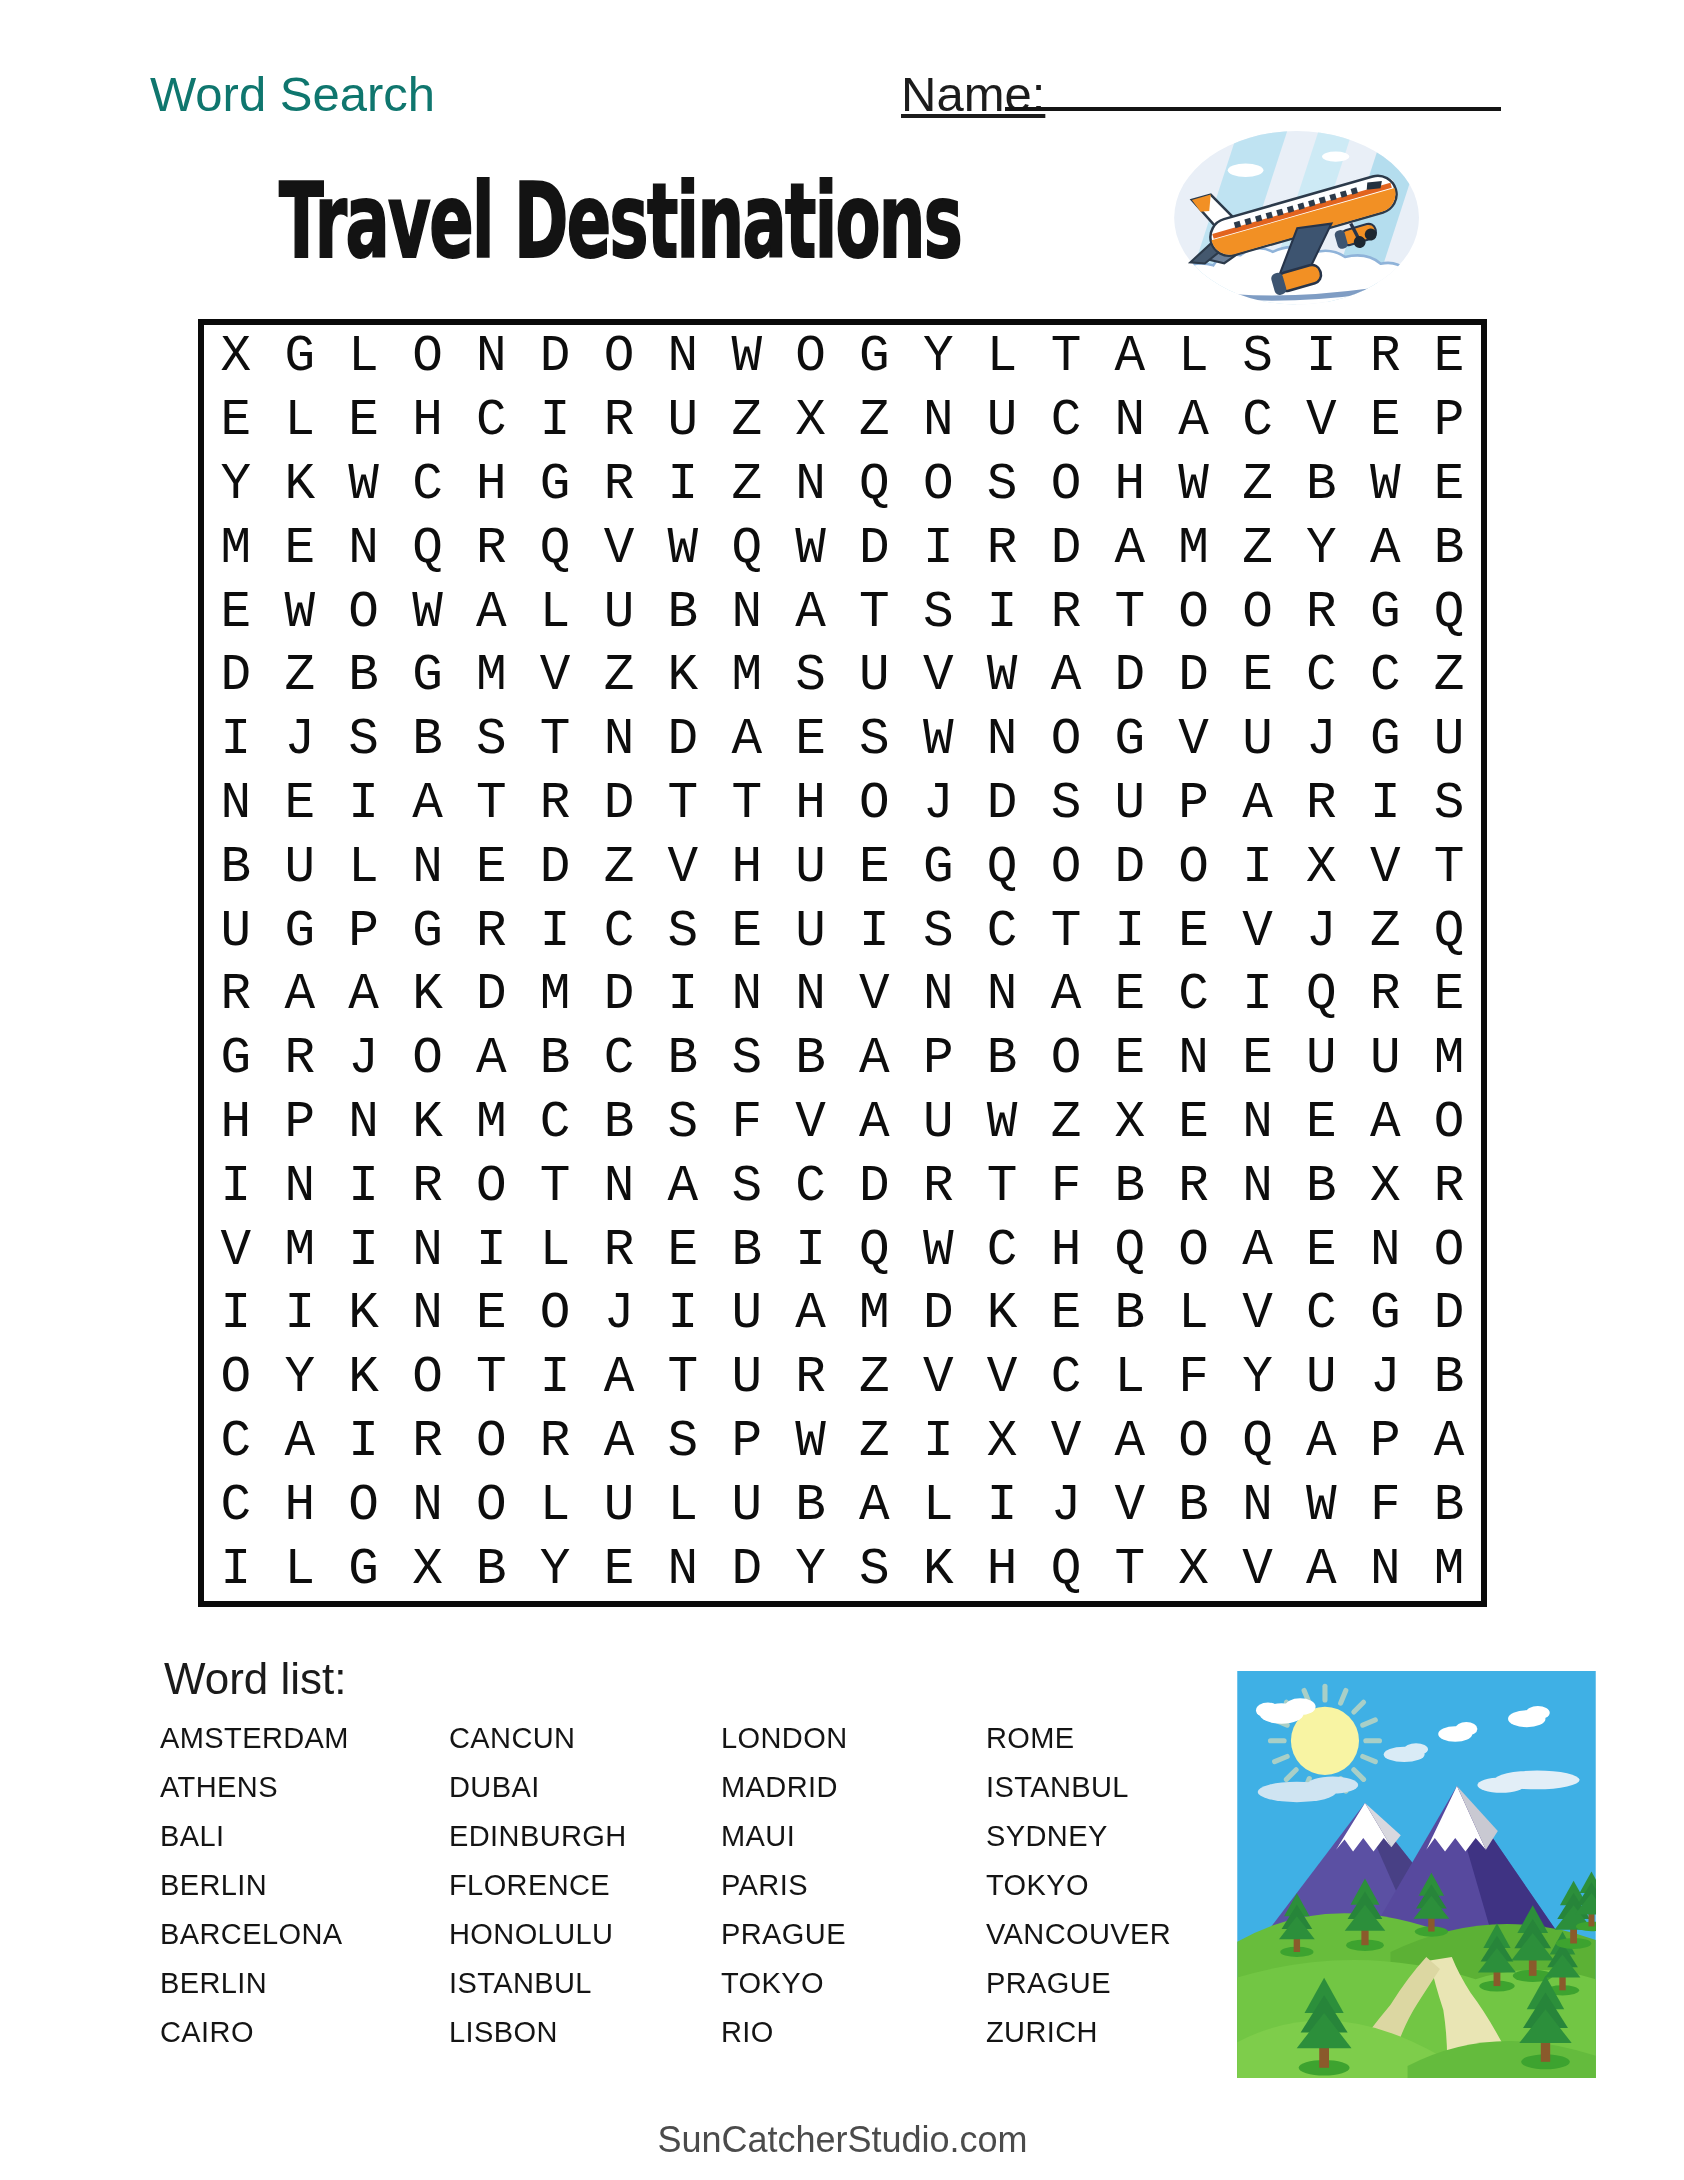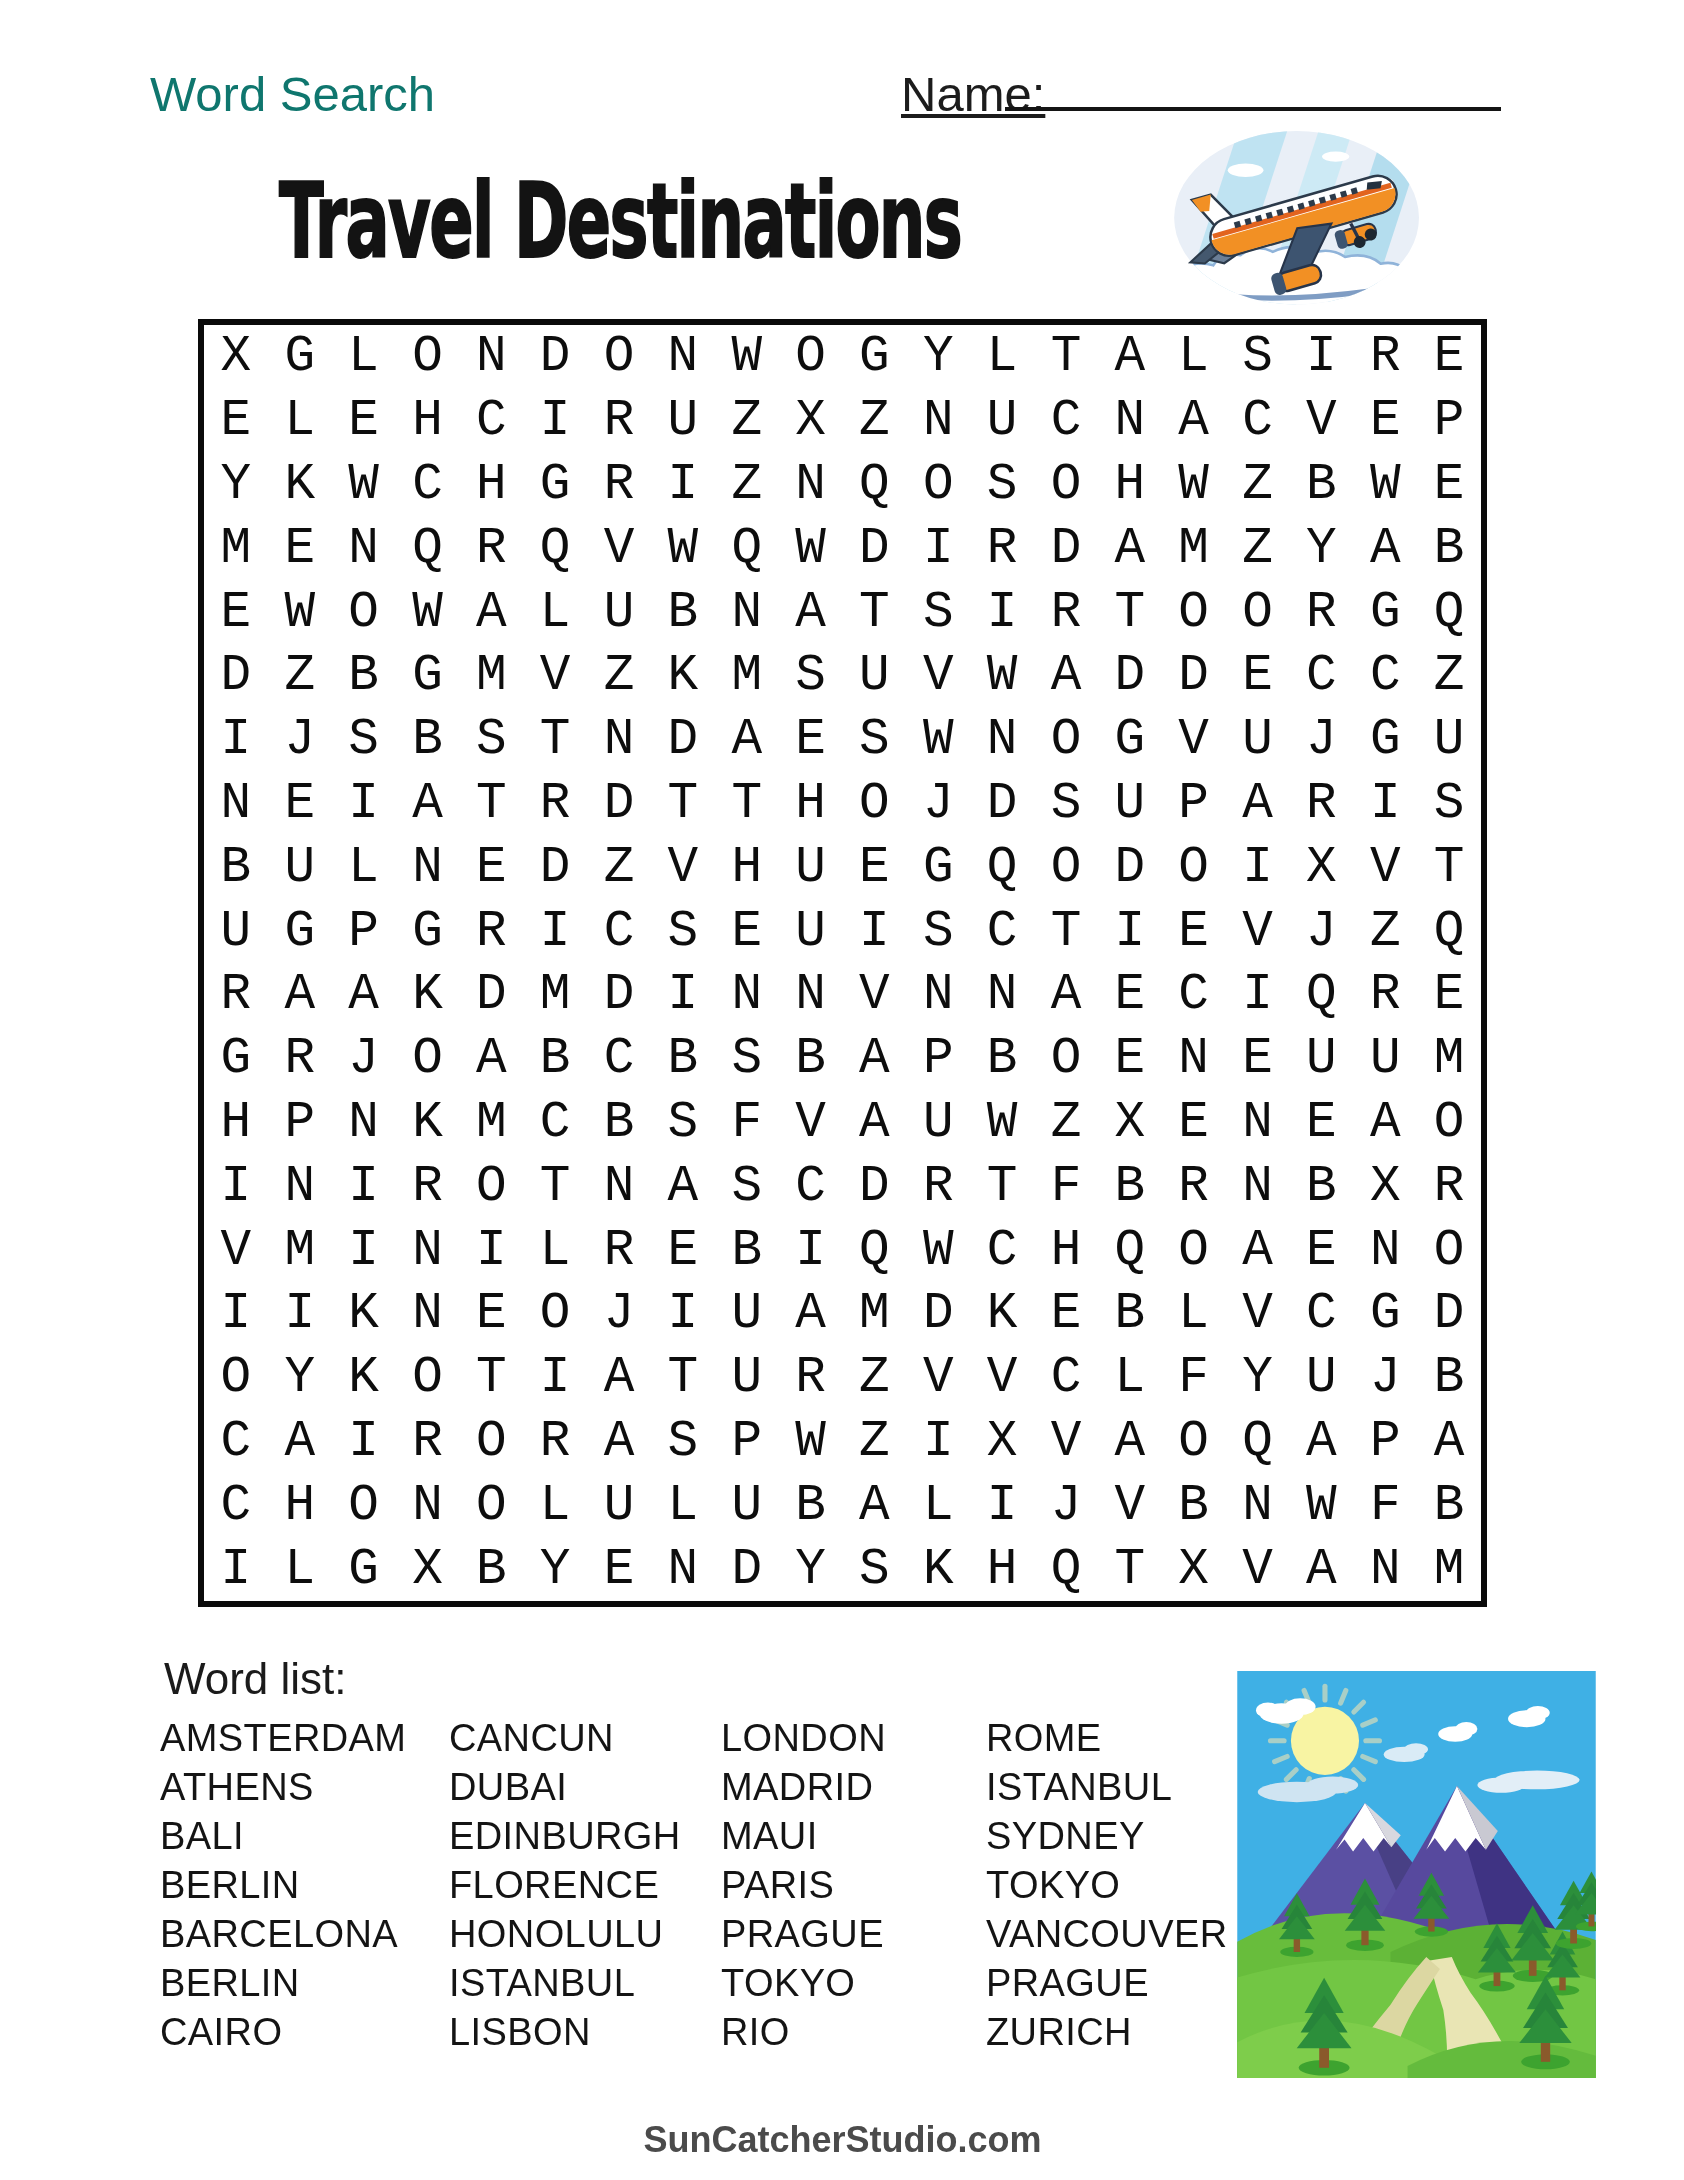--- a/index.html
+++ b/index.html
@@ -27,26 +27,26 @@
     box-sizing:border-box;background:#ffffff;display:grid;
     grid-template-columns:repeat(20,1fr);grid-template-rows:repeat(20,1fr);
   }
   .grid span{
     display:flex;align-items:center;justify-content:center;
     font-family:"Liberation Mono","DejaVu Sans Mono",monospace;
     font-size:51px;color:#0d0d0d;
   }
 
   .wordlist-heading{left:124px;top:1654px;font-size:44px;color:#1b1b1b;margin-left:40px;}
-  .word-col{position:absolute;top:1714px;font-size:38px;line-height:49px;color:#141414;letter-spacing:0.4px;}
+  .word-col{position:absolute;top:1714px;font-size:29px;line-height:49px;color:#141414;letter-spacing:0.4px;}
   .word-col.c0{left:160px}.word-col.c1{left:449px}.word-col.c2{left:721px}.word-col.c3{left:986px}
 
   .landscape-svg{left:1237px;top:1671px;}
 
-  .footer{left:0;right:0;top:2119px;text-align:center;font-size:36px;color:#4b4b4b;font-weight:bold;}
+  .footer{left:0;right:0;top:2119px;text-align:center;font-size:36px;color:#4b4b4b;}
 </style>
 </head>
 <body>
 
 <div class="abs doc-label">Word Search</div>
 <div class="abs name-label">Name:</div>
 <div class="abs name-line"></div>
 
 <div class="abs puzzle-title">Travel Destinations</div>
 

